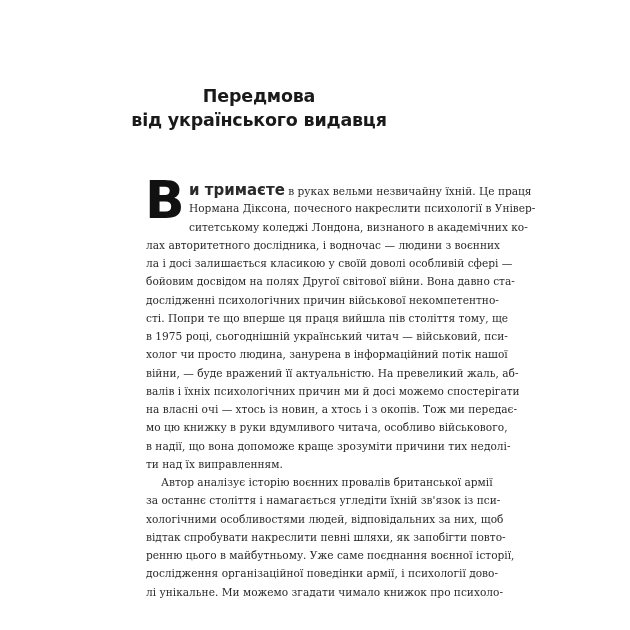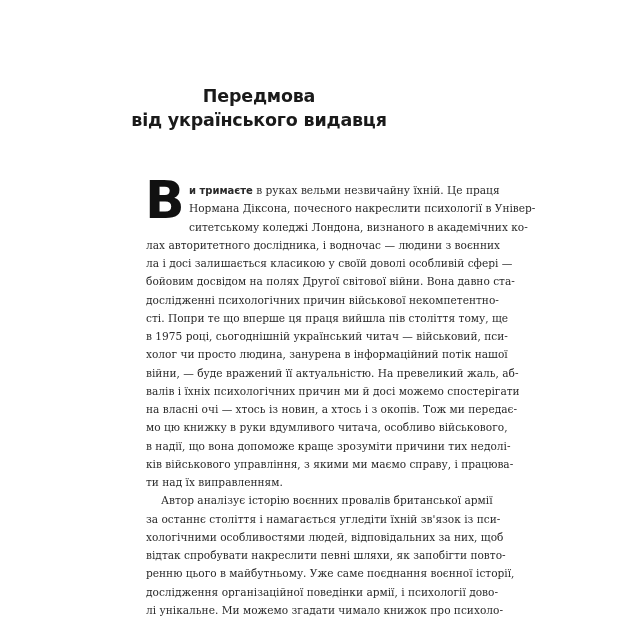--- a/index.html
+++ b/index.html
@@ -17,21 +17,21 @@
   }
   .line { display: block; white-space: nowrap; text-align: justify; text-align-last: justify; height: 18.25px; overflow: visible; }
   .line.last { text-align-last: left; }
   .line.indent-cap { padding-left: 43px; }
   .line.para-indent { padding-left: 15px; }
   .dropcap {
     position: absolute; left: 145px; top: 176px;
     font-family: "DejaVu Sans", sans-serif; font-weight: bold; font-size: 52px; line-height: 48px;
     color: #111;
   }
-  .lead { font-family: "DejaVu Sans", sans-serif; font-weight: bold; font-size: 10px; }
+  .lead { font-family: "DejaVu Sans", sans-serif; font-weight: bold; font-size: 15px; }
 </style>
 </head>
 <body>
 
 <div class="page">
   <div class="title">
     <div>Передмова</div>
     <div>від українського видавця</div>
   </div>
 
@@ -46,21 +46,20 @@
     <span class="line">бойовим досвідом на полях Другої світової війни. Вона давно ста-</span>
     <span class="line">дослідженні психологічних причин військової некомпетентно-</span>
     <span class="line">сті. Попри те що вперше ця праця вийшла пів століття тому, ще</span>
     <span class="line">в 1975 році, сьогоднішній український читач — військовий, пси-</span>
     <span class="line">холог чи просто людина, занурена в інформаційний потік нашої</span>
     <span class="line">війни, — буде вражений її актуальністю. На превеликий жаль, аб-</span>
     <span class="line">валів і їхніх психологічних причин ми й досі можемо спостерігати</span>
     <span class="line">на власні очі — хтось із новин, а хтось і з окопів. Тож ми передає-</span>
     <span class="line">мо цю книжку в руки вдумливого читача, особливо військового,</span>
     <span class="line">в надії, що вона допоможе краще зрозуміти причини тих недолі-</span>
-    <span class="line">ків військового управління, з якими ми маємо справу, і працюва-</span>
     <span class="line last">ти над їх виправленням.</span>
     <span class="line para-indent">Автор аналізує історію воєнних провалів британської армії</span>
     <span class="line">за останнє століття і намагається угледіти їхній зв'язок із пси-</span>
     <span class="line">хологічними особливостями людей, відповідальних за них, щоб</span>
     <span class="line">відтак спробувати накреслити певні шляхи, як запобігти повто-</span>
     <span class="line">ренню цього в майбутньому. Уже саме поєднання воєнної історії,</span>
     <span class="line">дослідження організаційної поведінки армії, і психології дово-</span>
     <span class="line">лі унікальне. Ми можемо згадати чимало книжок про психоло-</span>
 
   </div>

